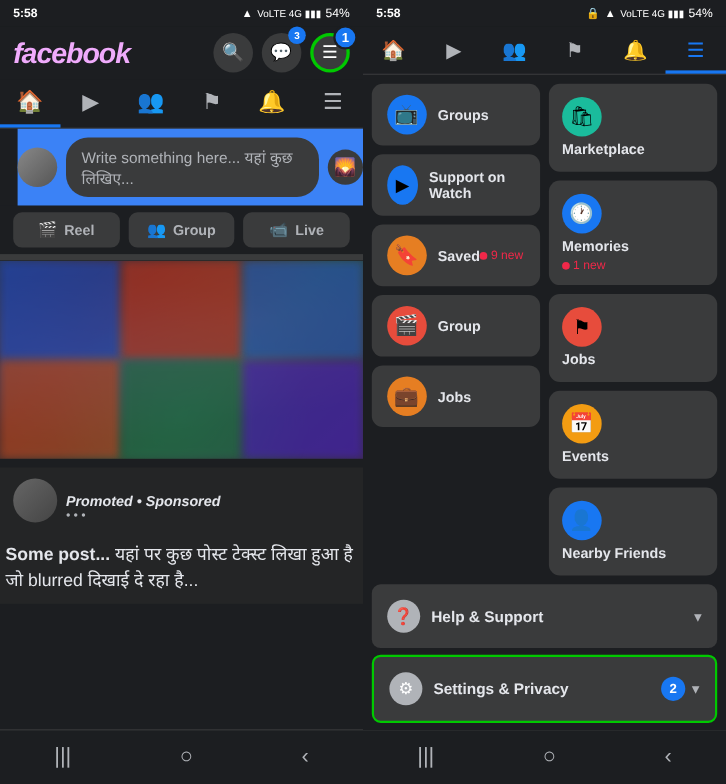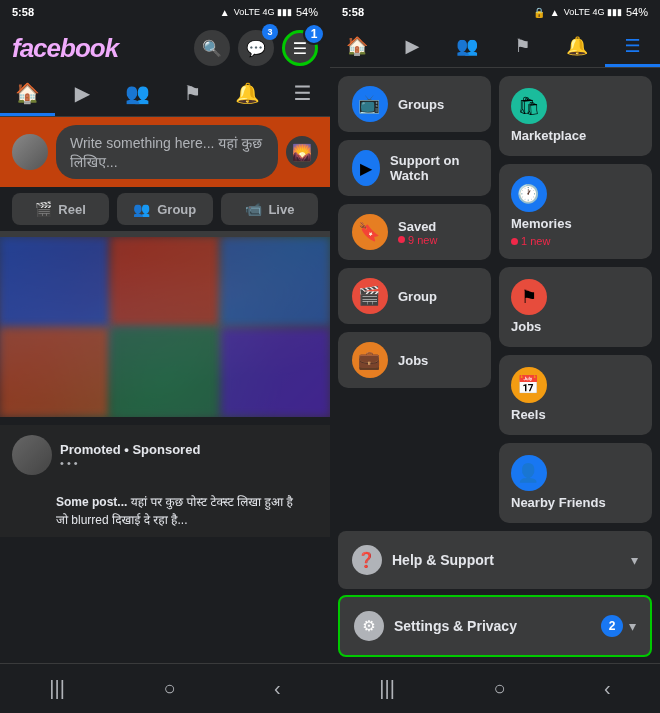--- a/index.html
+++ b/index.html
@@ -87,23 +87,24 @@
       position: relative;
     }
     .nav-tab.active {
       color: #1877f2;
       border-bottom: 3px solid #1877f2;
     }
 
     .compose-area {
       display: flex;
       align-items: center;
-      padding: 8px 12px;
+      padding: 8px 0;
       gap: 8px;
-      background: #c2410c;
+      background: #3b82f6;
+      margin-left: 16px;
     }
     .avatar-small {
       width: 36px; height: 36px;
       border-radius: 50%;
       background: linear-gradient(135deg, #888, #555);
       flex-shrink: 0;
     }
     .compose-input {
       flex: 1;
       background: #3a3b3c;
@@ -146,23 +147,24 @@
       flex: 1;
       overflow: hidden;
       background: #1c1e21;
     }
     .feed-post {
       background: #242526;
       margin-bottom: 8px;
     }
     .post-header {
       display: flex;
-      align-items: center;
+      align-items: flex-end;
       padding: 10px 12px;
       gap: 8px;
+      font-style: italic;
     }
     .post-avatar {
       width: 40px; height: 40px;
       border-radius: 50%;
       background: linear-gradient(135deg, #666, #444);
       flex-shrink: 0;
     }
     .post-meta { flex: 1; }
     .post-name { color: #e4e6eb; font-size: 13px; font-weight: 600; }
     .post-time { color: #b0b3b8; font-size: 11px; }
@@ -178,25 +180,24 @@
       position: absolute;
       inset: 0;
       background: 
         radial-gradient(ellipse at 20% 50%, rgba(100,120,200,0.4) 0%, transparent 60%),
         radial-gradient(ellipse at 70% 30%, rgba(200,100,100,0.3) 0%, transparent 50%),
         radial-gradient(ellipse at 50% 80%, rgba(50,150,100,0.3) 0%, transparent 50%);
       filter: blur(2px);
     }
 
     .post2-text {
-      padding: 8px 24px;
+      padding: 8px 5px;
       color: #e4e6eb;
-      font-size: 12px;
+      font-size: 16px;
       line-height: 1.5;
-      margin-left: 32px;
     }
     .post2-text .post-author { color: #e4e6eb; font-weight: 700; }
 
     .bottom-nav {
       height: 50px;
       background: #1c1e21;
       display: flex;
       align-items: center;
       justify-content: space-around;
       border-top: 1px solid #3a3b3c;
@@ -479,21 +480,21 @@
         <div class="menu-item-full">
           <div class="menu-item-icon blue">📺</div>
           <span class="menu-item-label">Groups</span>
         </div>
         <div class="menu-item-full">
           <div class="menu-item-icon blue" style="background:#1877f2;font-size:16px;">▶</div>
           <span class="menu-item-label">Support on Watch</span>
         </div>
         <div class="menu-item-full">
           <div class="menu-item-icon orange">🔖</div>
-          <div style="display:flex;flex-direction:column;">
+          <div style="display:flex;text-align:center;">
             <span class="menu-item-label">Saved</span>
             <span class="menu-item-sub"><span class="red-dot"></span> 9 new</span>
           </div>
         </div>
         <div class="menu-item-full">
           <div class="menu-item-icon red">🎬</div>
           <span class="menu-item-label">Group</span>
         </div>
         <div class="menu-item-full">
           <div class="menu-item-icon orange">💼</div>
@@ -510,21 +511,21 @@
           <div class="menu-item-icon blue">🕐</div>
           <span class="menu-item-label">Memories</span>
           <span class="menu-item-sub"><span class="red-dot"></span> 1 new</span>
         </div>
         <div class="menu-item-card">
           <div class="menu-item-icon red">⚑</div>
           <span class="menu-item-label">Jobs</span>
         </div>
         <div class="menu-item-card">
           <div class="menu-item-icon yellow">📅</div>
-          <span class="menu-item-label">Reels</span>
+          <span class="menu-item-label">Events</span>
         </div>
         <div class="menu-item-card">
           <div class="menu-item-icon blue">👤</div>
           <span class="menu-item-label">Nearby Friends</span>
         </div>
       </div>
     </div>
 
 
     <div class="section-row">

